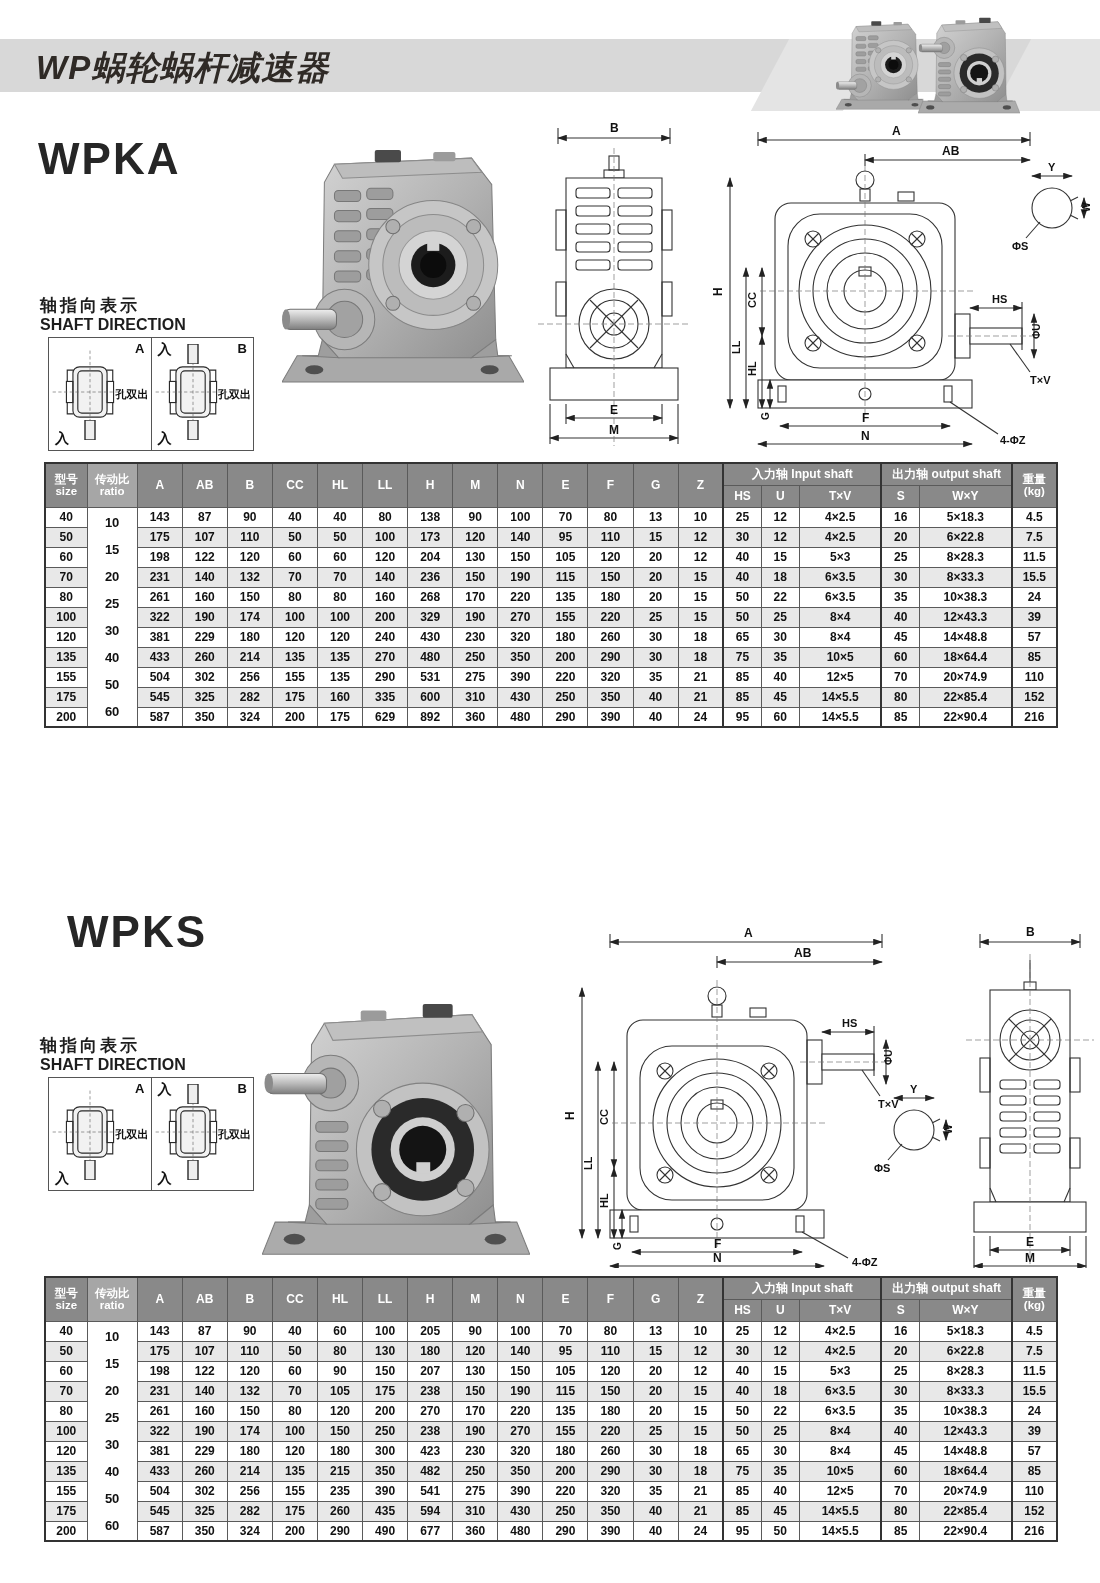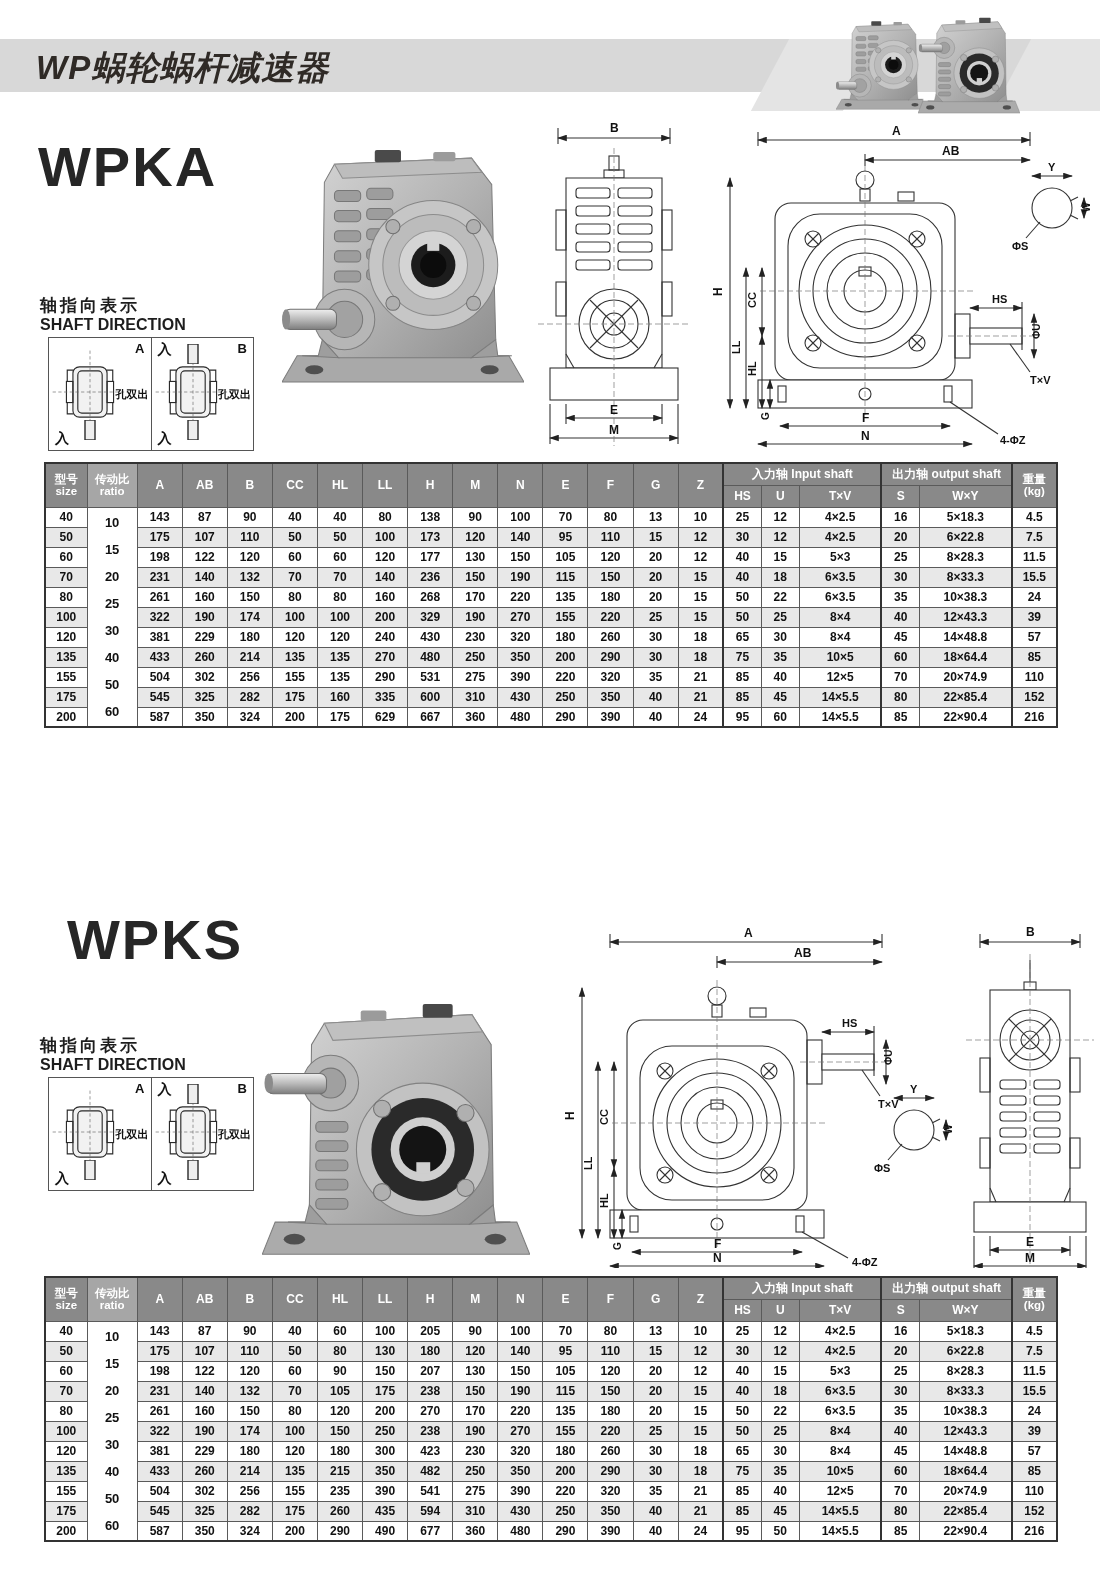--- a/index.html
+++ b/index.html
@@ -13,21 +13,21 @@
   
   .band{position:absolute; left:0; top:35px; width:1100px; height:53px; background:var(--c-band);}
   .band-title{position:absolute; left:36px; top:42px; font-size:33px; font-weight:bold; font-style:italic;
     color:var(--c-title); letter-spacing:1px; white-space:nowrap;}
   .para{position:absolute; background:#e4e4e4;}
   .para.p1{left:770px; top:35px; width:92px; height:72px; transform:skewX(-28deg);}
   .para.p2{left:1012px; top:35px; width:150px; height:72px; transform:skewX(-28deg);}
   .mini-photo{position:absolute;}
 
   
-  .sec-title{position:absolute; font-size:56px; font-weight:bold; color:#262626; letter-spacing:2px;}
+  .sec-title{position:absolute; font-size:44px; font-weight:bold; color:#262626; letter-spacing:2px;}
   .shaft-dir{position:absolute; font-weight:bold; color:#1d1d1d; line-height:1.15;}
   .shaft-dir .cn{font-size:17px; letter-spacing:3px;}
   .shaft-dir .en{font-size:16px;}
 
   
   .sd-box{position:absolute; width:206px; height:114px; border:1px solid #555; display:flex; background:#fff;}
   .sd-cell{position:relative; flex:1; height:100%;}
   .sd-cell + .sd-cell{border-left:1px solid #555;}
   .sd-corner{position:absolute; font-size:13px; font-weight:bold; color:#111;}
   .sd-a{right:6px; top:3px;}
@@ -445,21 +445,21 @@
           <td class="bl">7.5</td>
         </tr>
         <tr>
           <td>60</td>
           <td>198</td>
           <td>122</td>
           <td>120</td>
           <td>60</td>
           <td>60</td>
           <td>120</td>
-          <td>177</td>
+          <td>204</td>
           <td>130</td>
           <td>150</td>
           <td>105</td>
           <td>120</td>
           <td>20</td>
           <td>12</td>
           <td class="bl">40</td>
           <td>15</td>
           <td>5×3</td>
           <td class="bl">25</td>
@@ -621,21 +621,21 @@
           <td class="bl">152</td>
         </tr>
         <tr>
           <td>200</td>
           <td>587</td>
           <td>350</td>
           <td>324</td>
           <td>200</td>
           <td>175</td>
           <td>629</td>
-          <td>667</td>
+          <td>892</td>
           <td>360</td>
           <td>480</td>
           <td>290</td>
           <td>390</td>
           <td>40</td>
           <td>24</td>
           <td class="bl">95</td>
           <td>60</td>
           <td>14×5.5</td>
           <td class="bl">85</td>

